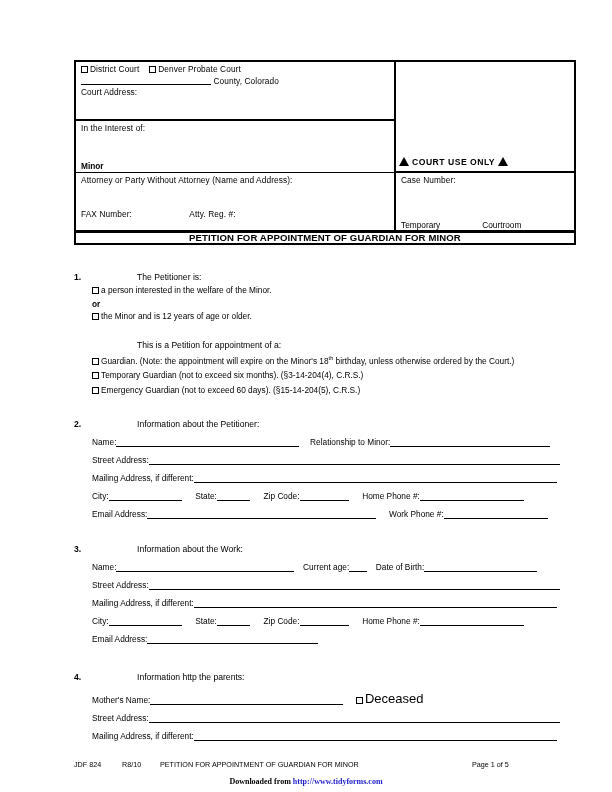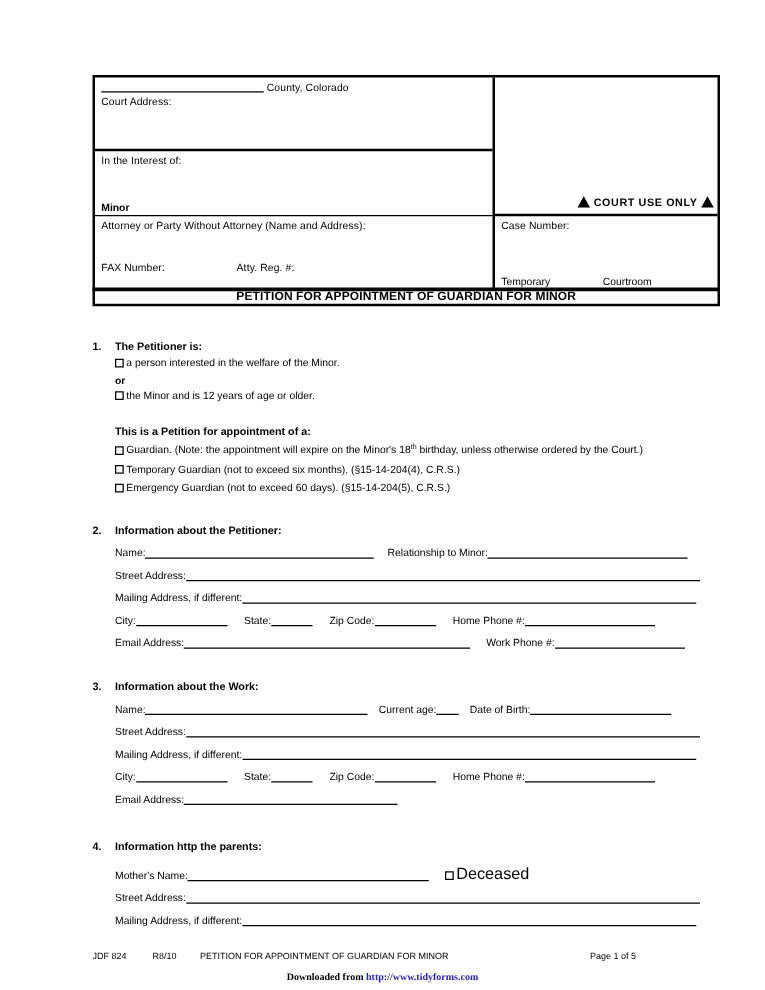--- a/index.html
+++ b/index.html
@@ -102,21 +102,21 @@
     left: 5px;
     bottom: 1px;
     font-size: 8.3px;
     font-weight: bold;
   }
 
   .courtuse {
     position: absolute;
     left: 0; right: 0;
     bottom: 4px;
-    text-align: right;
+    text-align: left;
     font-size: 8.6px;
     font-weight: bold;
     letter-spacing: 0.5px;
   }
   .tri {
     display: inline-block;
     width: 0; height: 0;
     border-left: 5px solid transparent;
     border-right: 5px solid transparent;
     border-bottom: 9px solid #000;
@@ -146,22 +146,23 @@
     font-size: 9.6px;
     font-weight: bold;
     letter-spacing: 0.1px;
     line-height: 11.5px;
   }
 
   
   .numbered {
     position: absolute;
     font-size: 8.6px;
-    font-weight: bold;
-    white-space: nowrap;
+    font-weight: normal;
+    white-space: nowrap;
+    margin-left: 45px;
   }
   .num-idx {
     position: absolute;
     left: 74px;
     font-size: 8.6px;
     font-weight: bold;
   }
 
   .row {
     position: absolute;
@@ -211,20 +212,25 @@
 </head>
 <body>
 
 <div class="page">
 
   <div class="caption-table">
 
     <div class="cap-left">
 
       <div class="cell cell-court">
+        <div class="ln">
+          <span class="cbox"></span><span>District Court</span>
+          <span style="display:inline-block;width:5px"></span>
+          <span class="cbox"></span><span>Denver Probate Court</span>
+        </div>
         <div class="ln">
           <span class="blank-ul" style="width:130px"></span>
           <span>County, Colorado</span>
         </div>
         <div class="ln">Court Address:</div>
       </div>
 
       <div class="cell cell-interest">
         <div class="ln ln-b">In the Interest of:</div>
         <div class="minor-label">Minor</div>
@@ -270,21 +276,21 @@
   <div class="row" style="left:92px; top:311px">
     <span class="cbox"></span><span>the Minor and is 12 years of age or older.</span>
   </div>
 
   <div class="numbered" style="left:92px; top:340px">This is a Petition for appointment of a:</div>
 
   <div class="row" style="left:92px; top:353px">
     <span class="cbox"></span><span>Guardian. (Note: the appointment will expire on the Minor's 18</span><span class="sup">th</span><span> birthday, unless otherwise ordered by the Court.)</span>
   </div>
   <div class="row" style="left:92px; top:370px">
-    <span class="cbox"></span><span>Temporary Guardian (not to exceed six months).  (§15-14-204(4), C.R.S.)</span>
+    <span class="cbox"></span><span>Temporary Guardian (not to exceed six months).  (§3-14-204(4), C.R.S.)</span>
   </div>
   <div class="row" style="left:92px; top:385px">
     <span class="cbox"></span><span>Emergency Guardian (not to exceed 60 days).  (§15-14-204(5), C.R.S.)</span>
   </div>
 
   <div class="num-idx" style="top:419px">2.</div>
   <div class="numbered" style="left:92px; top:419px">Information about the Petitioner:</div>
 
   <div class="row" style="left:92px; top:437px">
     <span>Name:</span><span class="ul" style="width:183px"></span>

